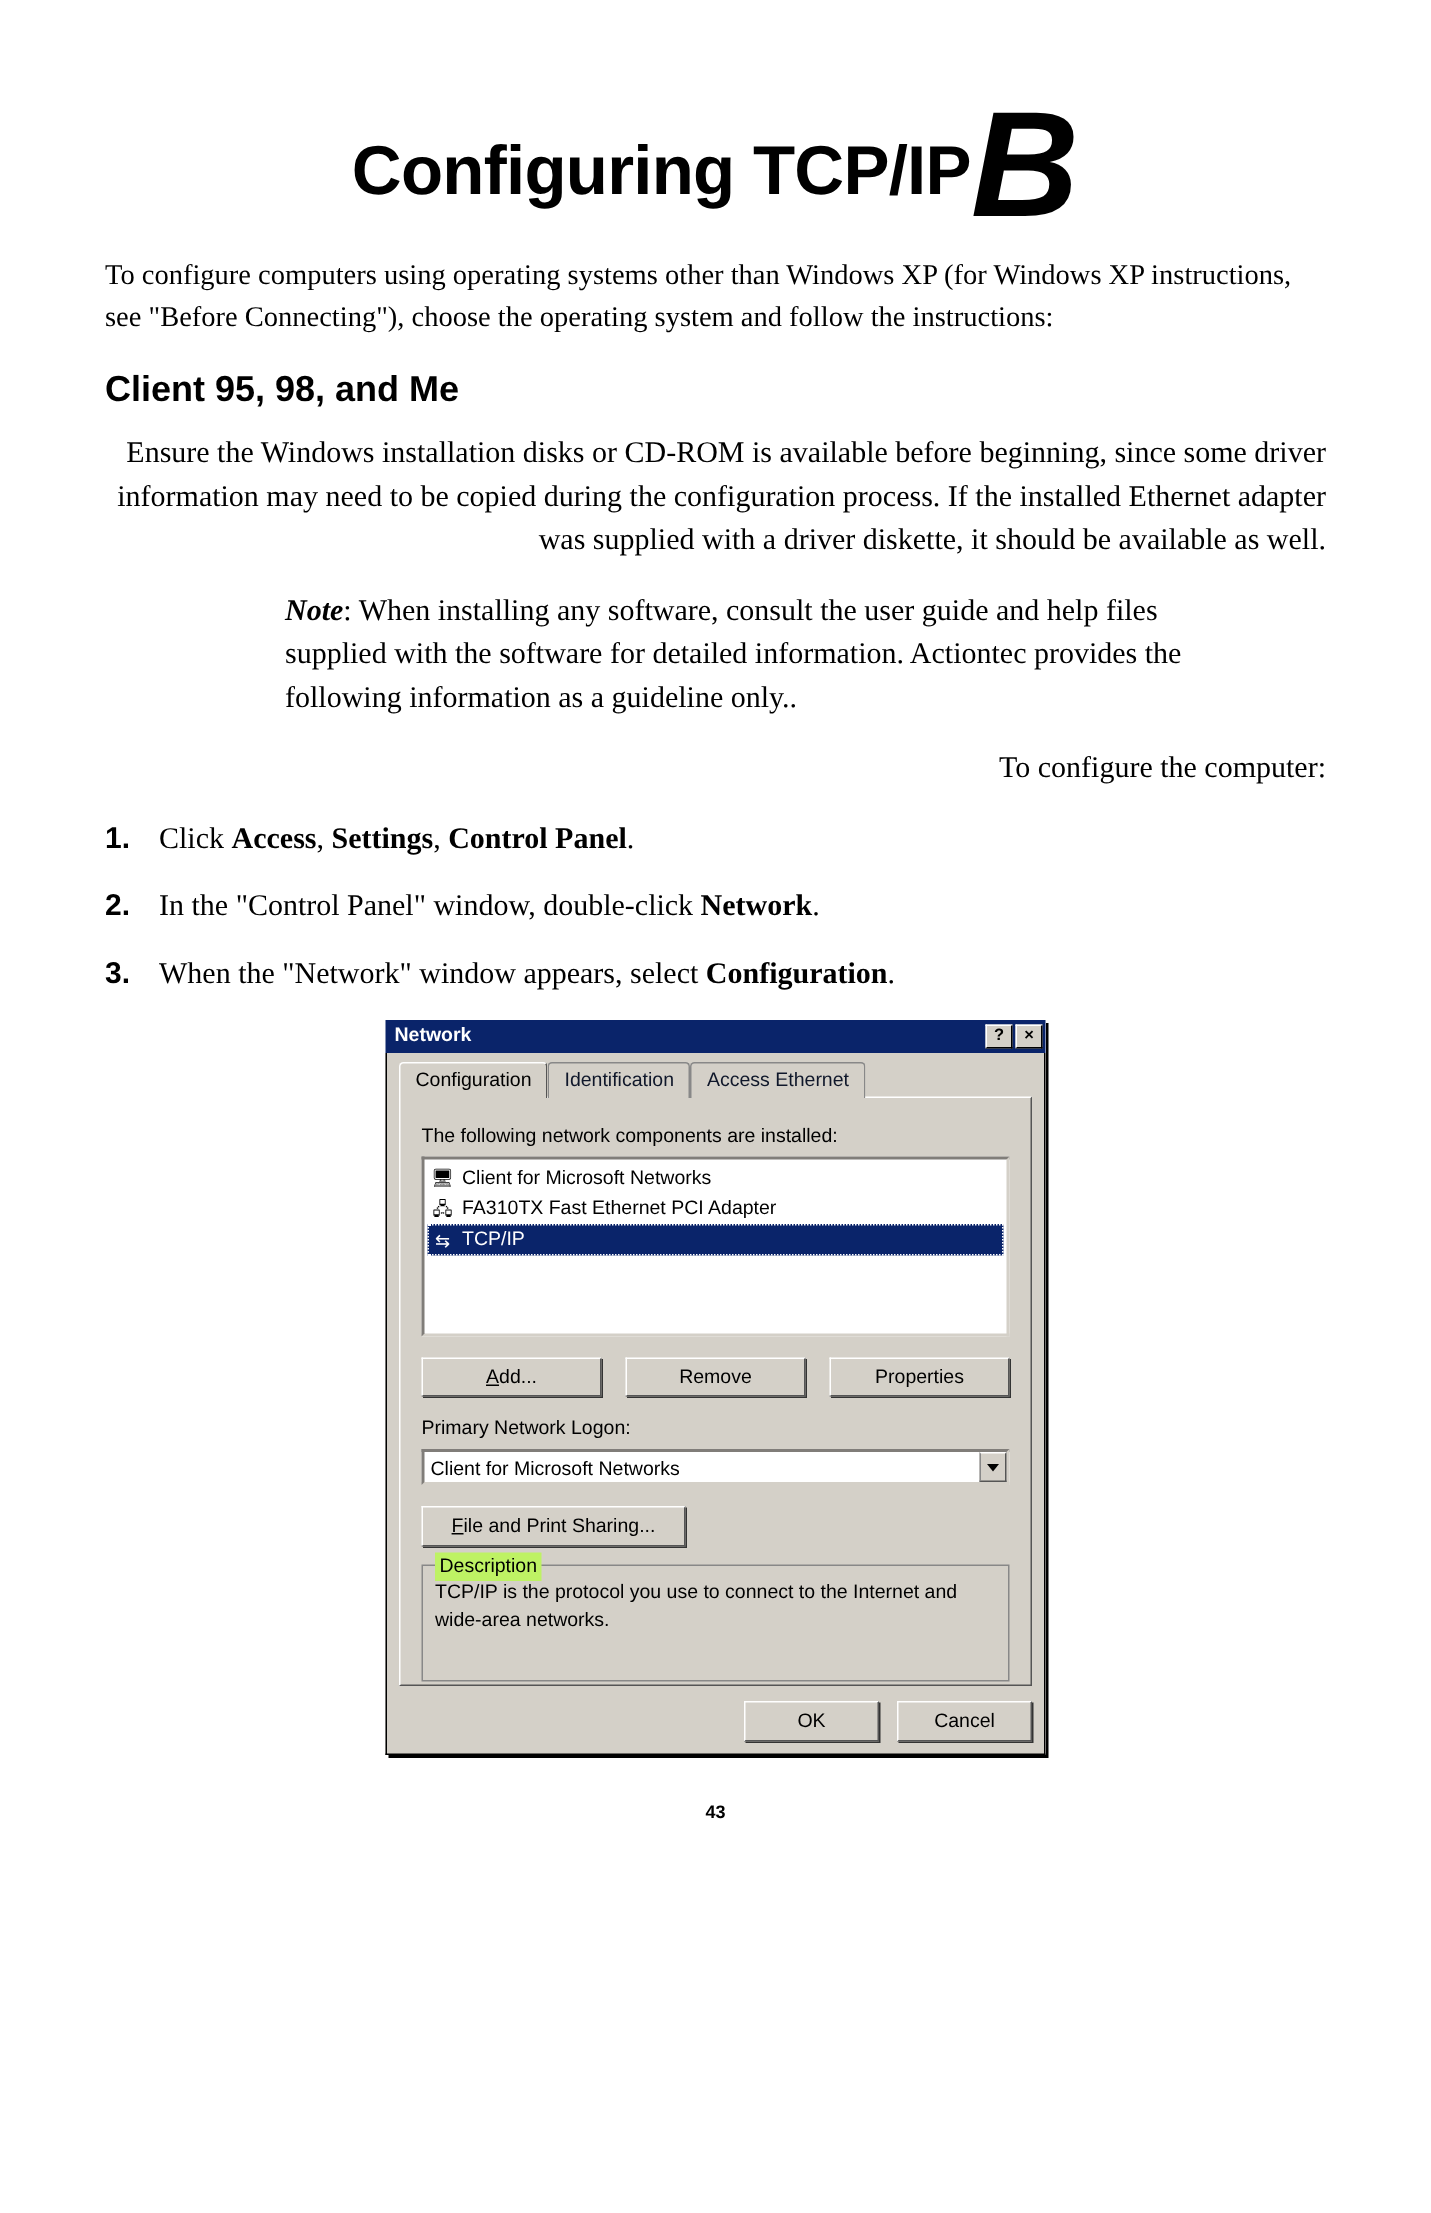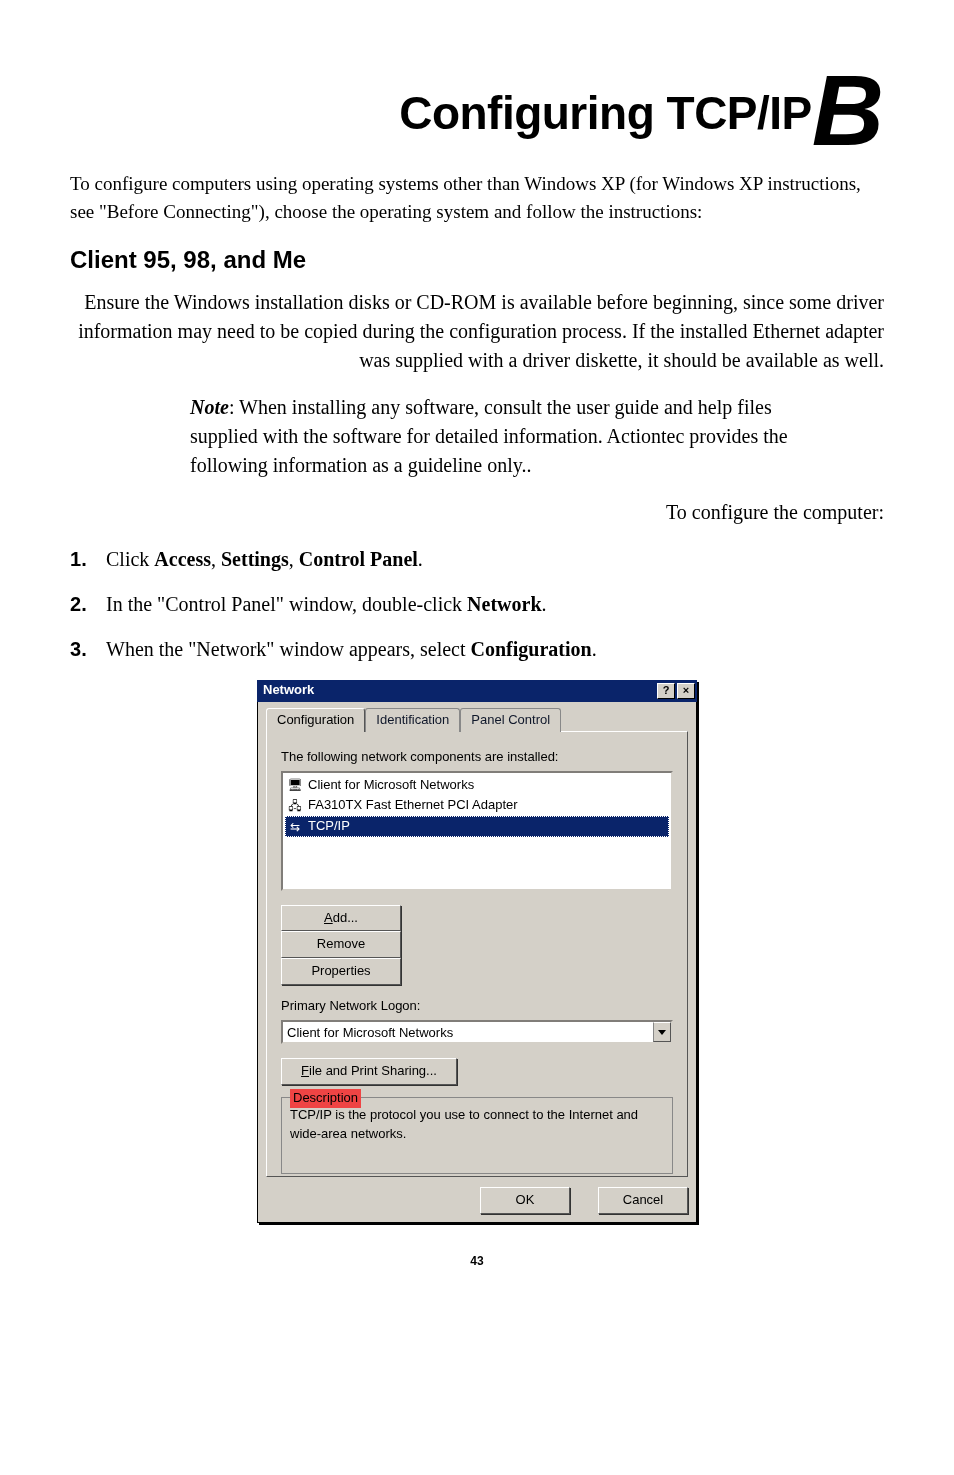--- a/index.html
+++ b/index.html
@@ -6,21 +6,21 @@
     body {
       font-family: Georgia, "Times New Roman", serif;
       background: #fff;
       color: #000;
       width: 954px;
       padding: 80px 70px 40px 70px;
       line-height: 1.45;
     }
     .header-row {
       display: flex;
-      justify-content: flex-end;
+      justify-content: center;
       align-items: flex-start;
       margin-bottom: 20px;
     }
     h1 {
       font-family: "Segoe UI", Arial, sans-serif;
       font-weight: 800;
       font-size: 46px;
       letter-spacing: -0.5px;
     }
     .big-b {
@@ -139,21 +139,21 @@
       font-size: 13px; padding: 1px 2px;
     }
     .listitem.sel {
       background: #0a246a; color: #fff;
       outline: 1px dotted #fff; outline-offset: -1px;
     }
     .icon-sm {
       width: 16px; height: 16px; display: inline-block;
       font-size: 12px; text-align: center; line-height: 16px;
     }
-    .btn-row { display: flex; justify-content: space-between; margin-bottom: 12px; flex-direction: column; }
+    .btn-row { display: flex; justify-content: space-between; margin-bottom: 12px; }
     .win-btn {
       background: #d4d0c8;
       border: 1px solid; border-color: #fff #555 #555 #fff;
       padding: 3px 0;
       width: 120px;
       font-size: 13px;
       text-align: center;
       box-shadow: 1px 1px 0 #333;
     }
     .combo {
@@ -170,24 +170,24 @@
     }
     .arrow svg { width: 8px; height: 8px; }
     .wide-btn { width: 176px; margin-bottom: 12px; }
     .groupbox {
       border: 1px solid #888;
       padding: 8px 8px 30px 8px;
       position: relative;
     }
     .groupbox .legend {
       position: absolute; top: -9px; left: 8px;
-      background: #ef4444; padding: 0 3px;
+      background: #bef264; padding: 0 3px;
     }
     .dlg-footer {
-      display: flex; justify-content: flex-end; gap: 28px;
+      display: flex; justify-content: flex-end; gap: 12px;
       margin-top: 10px;
     }
     .dlg-footer .win-btn { width: 90px; }
     .underline-first::first-letter { text-decoration: underline; }
     .page-number {
       text-align: center;
       font-family: "Segoe UI", Arial, sans-serif;
       font-weight: bold;
       font-size: 12px;
       margin-top: 30px;
@@ -231,21 +231,21 @@
       <span>Network</span>
       <div class="titlebar-buttons">
         <div class="tb-btn">?</div>
         <div class="tb-btn">×</div>
       </div>
     </div>
     <div class="dlg-body">
       <div class="tabs">
         <div class="tab active">Configuration</div>
         <div class="tab inactive">Identification</div>
-        <div class="tab inactive">Panel Control</div>
+        <div class="tab inactive">Access Ethernet</div>
       </div>
 
       <div class="tab-panel">
         <div class="label">The following network components are installed:</div>
 
         <div class="listbox">
           <div class="listitem">
             <span class="icon-sm">🖥</span>
             <span>Client for Microsoft Networks</span>
           </div>

